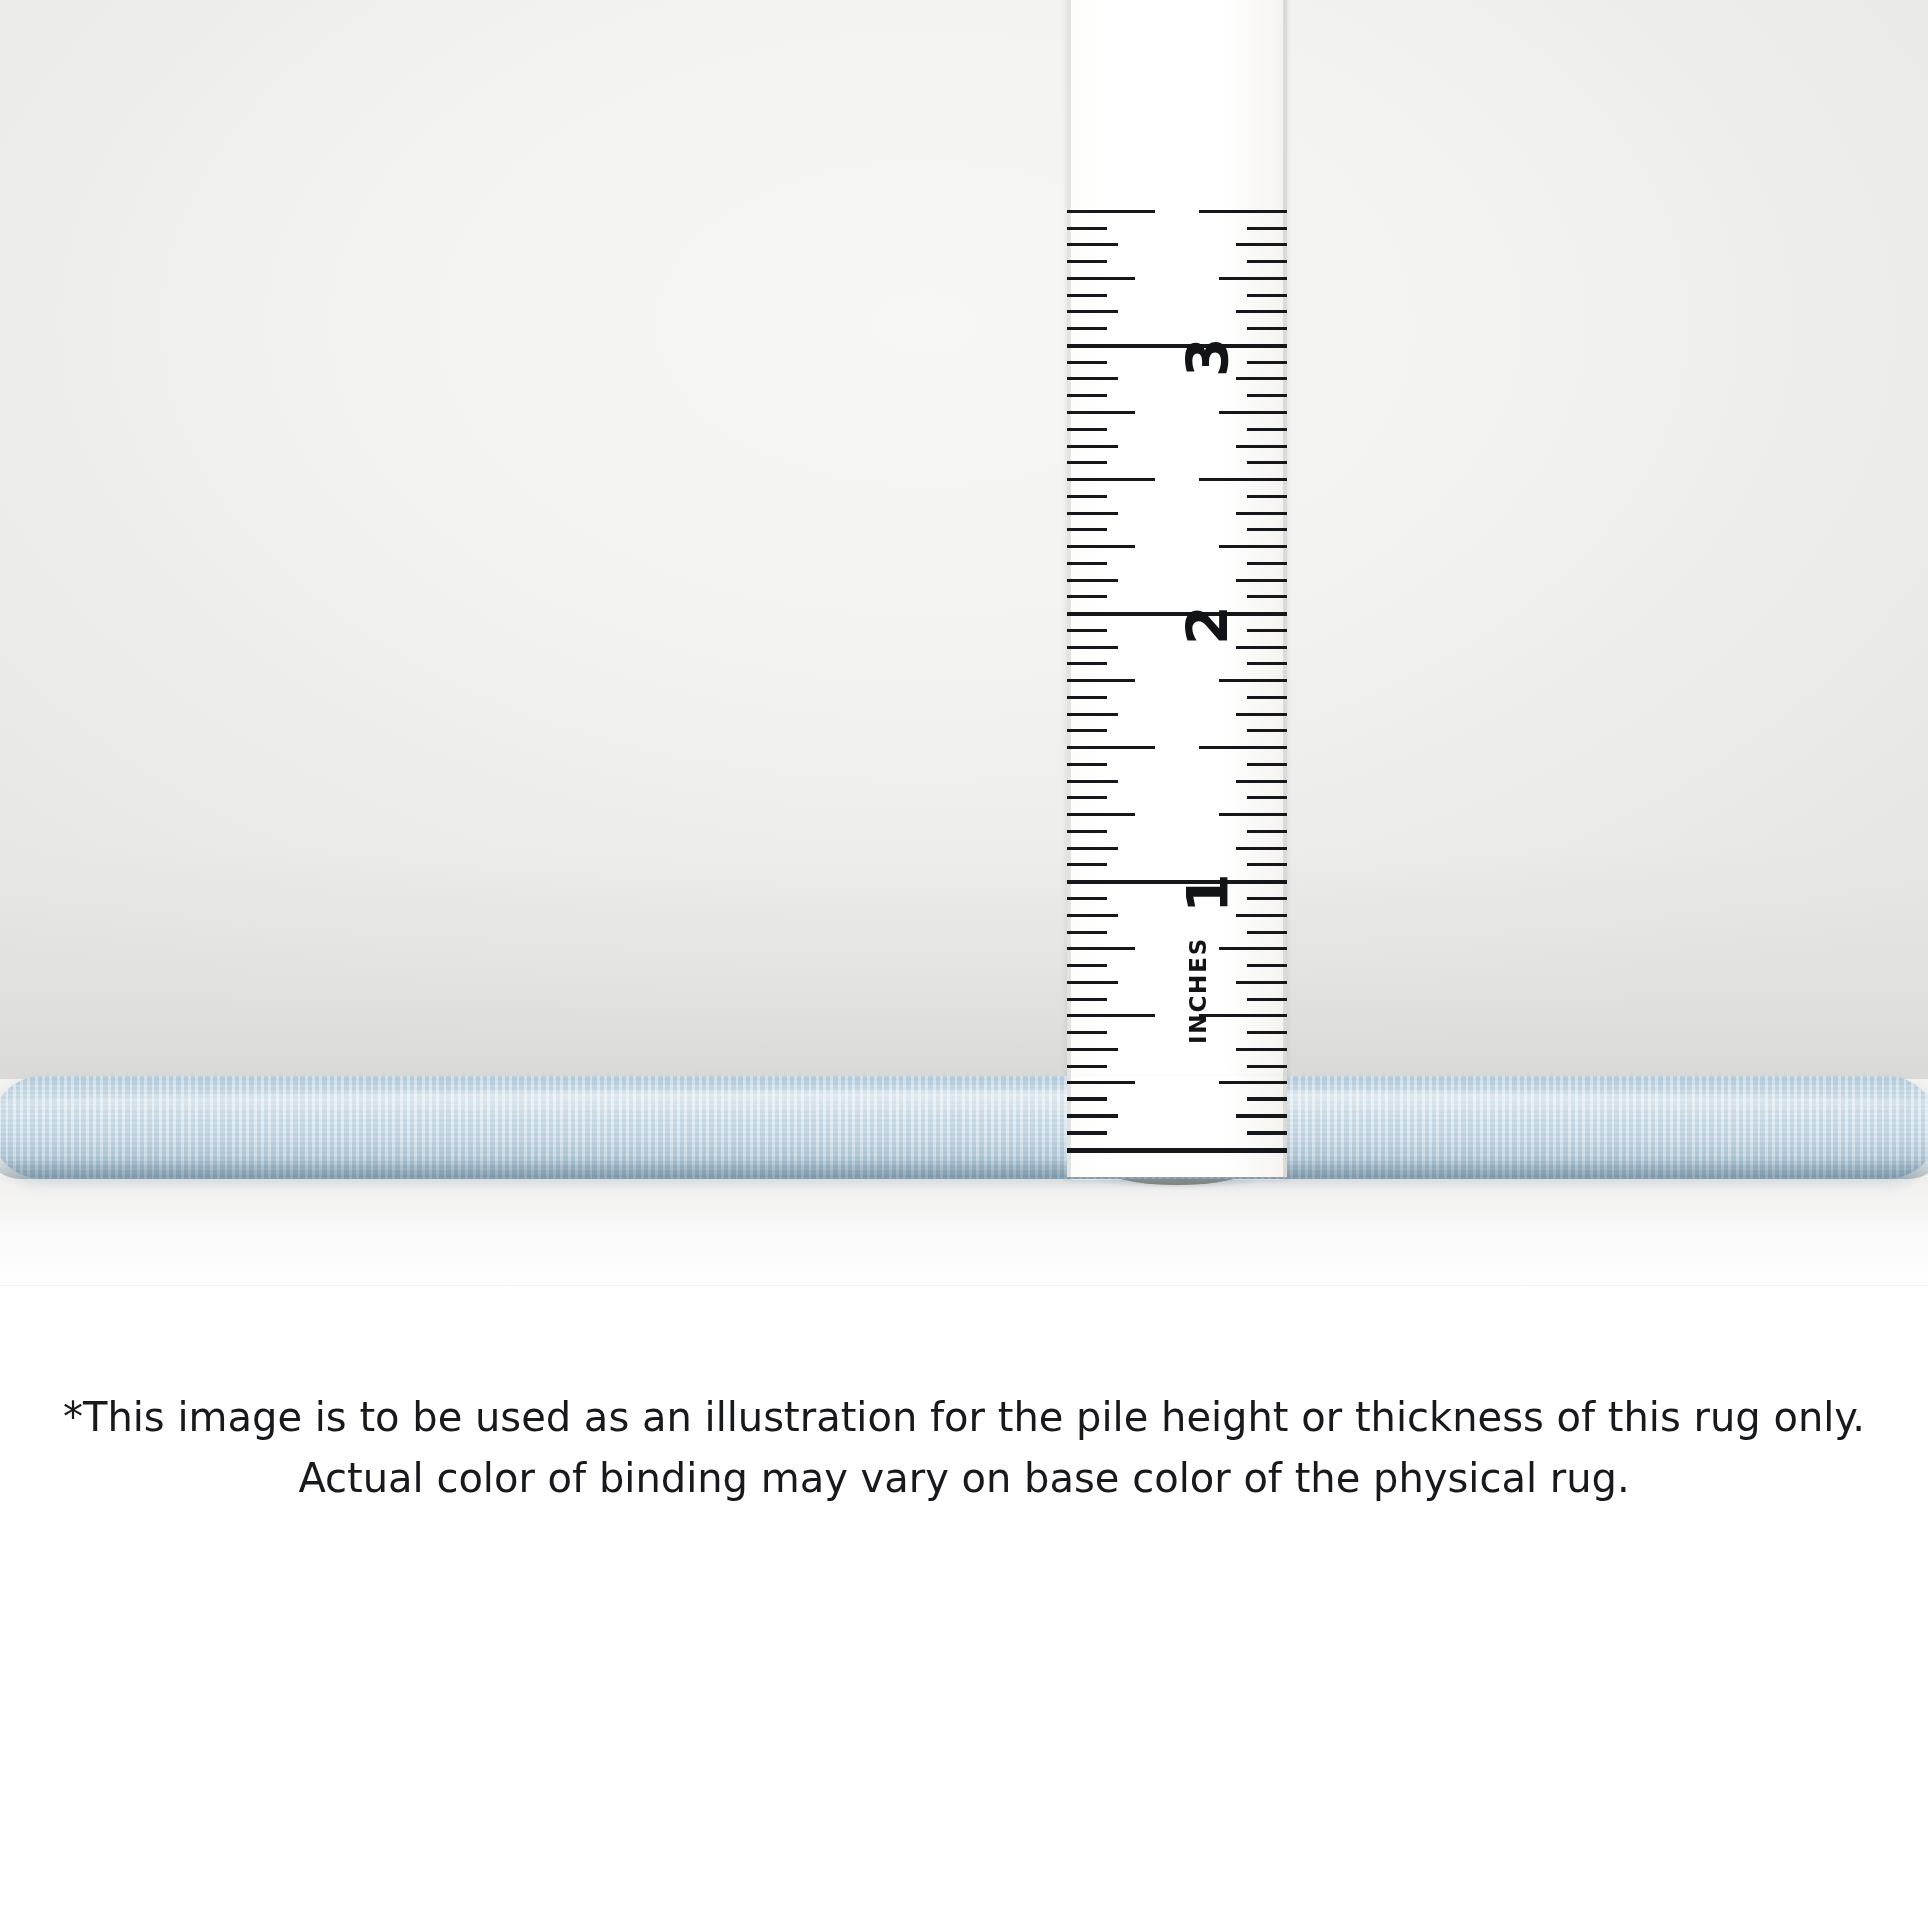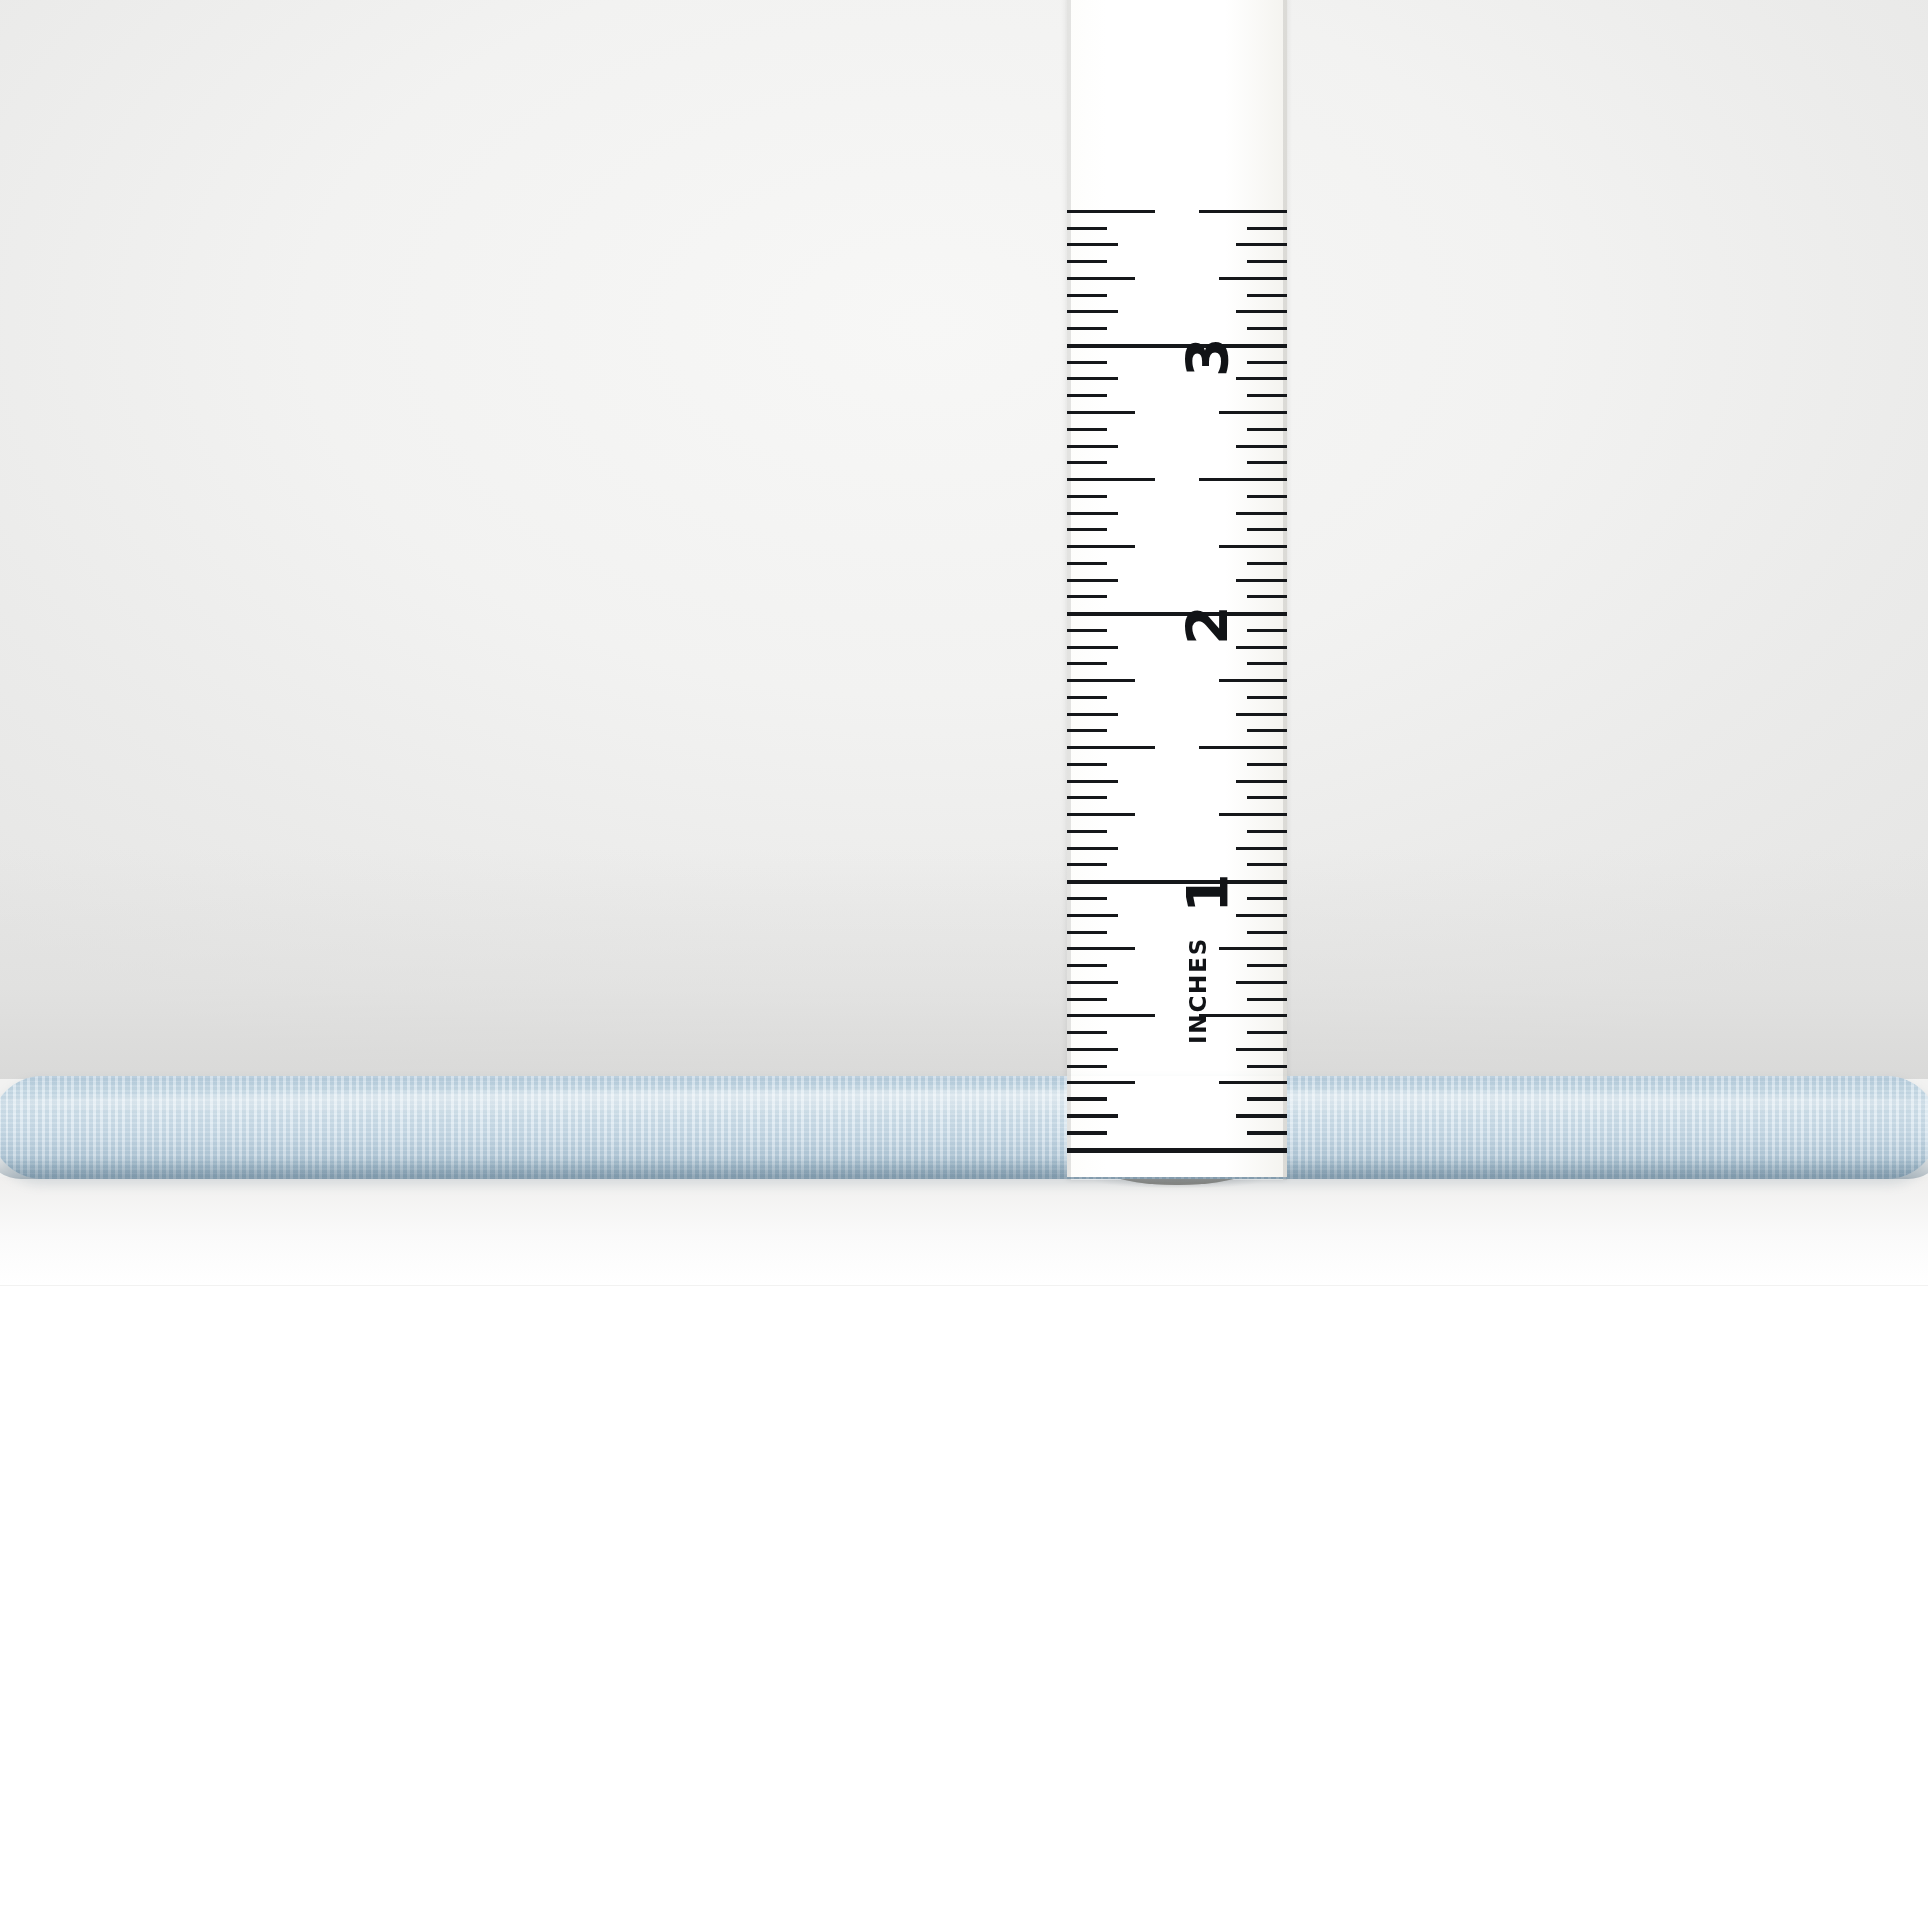--- a/index.html
+++ b/index.html
@@ -392,15 +392,19 @@
           <div class="tick-r t1" style="top: 72px;"></div>
           <div class="tick-r t16" style="top: 55px;"></div>
           <div class="tick-r t8" style="top: 38px;"></div>
           <div class="tick-r t16" style="top: 21.4px;"></div>
           <div class="tick-r t4" style="top: 4.6px;"></div>
         </div>
     </div>
 
   </div>
 
+  <div class="caption">
+    <span class="line">*This image is to be used as an illustration for the pile height or thickness of this rug only.</span>
+    <span class="line">Actual color of binding may vary on base color of the physical rug.</span>
+  </div>
 
 </div>
 
 
 </body></html>

